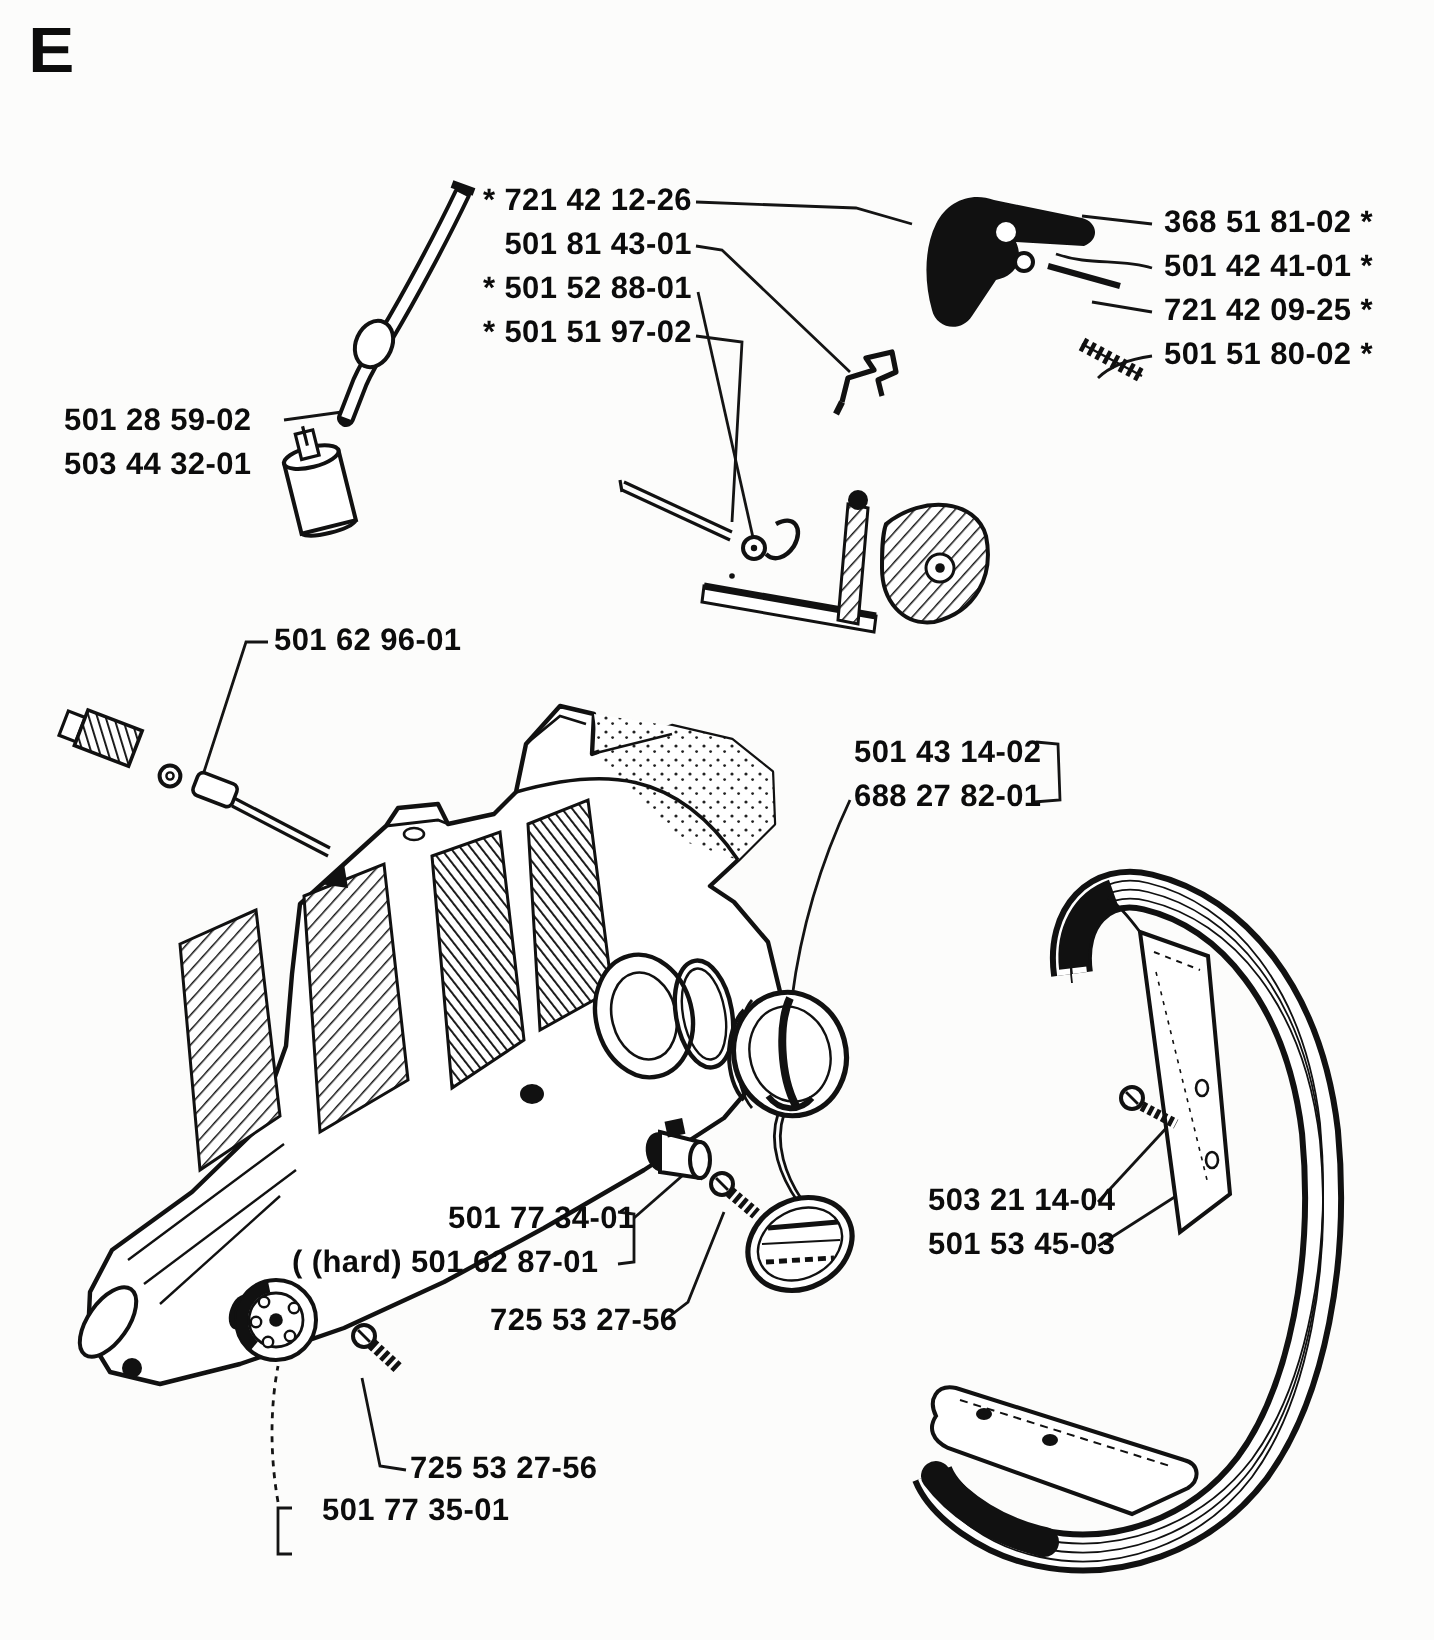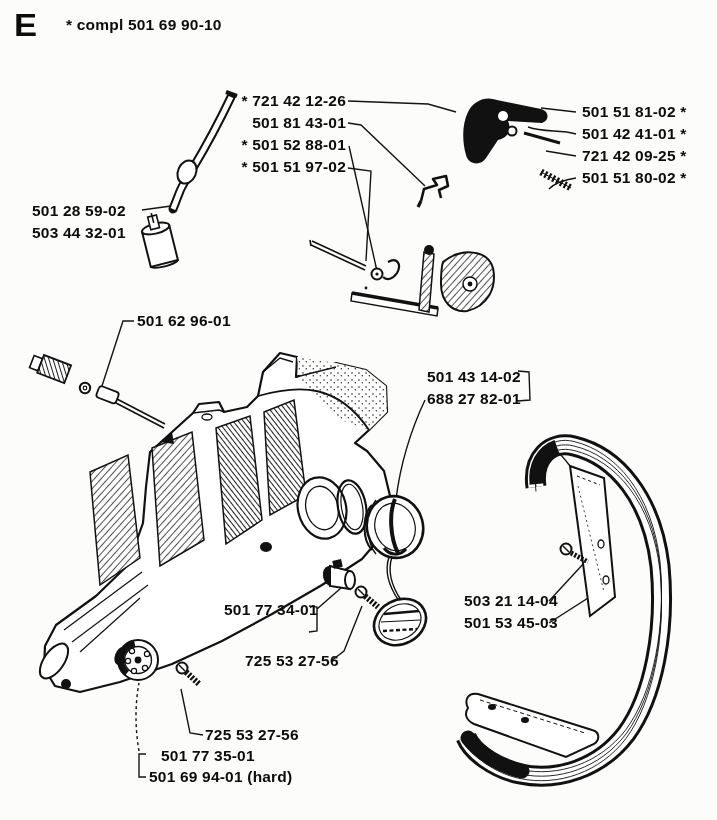--- a/index.html
+++ b/index.html
@@ -241,44 +241,43 @@
       <path d="M570,466 C564,458 559,452 554,449" stroke="#111" stroke-width="1.4" fill="none"></path>
     </g>
     <g>
       <circle cx="566" cy="549" r="5.5" fill="#fff" stroke="#111" stroke-width="2"></circle>
       <line x1="563" y1="546" x2="569" y2="552" stroke="#111" stroke-width="1.4"></line>
       <line x1="571" y1="553" x2="588" y2="562" stroke="#111" stroke-width="5" stroke-dasharray="2.2,1.6"></line>
     </g>
   </svg>
 
   <div class="big-e">E</div>
-  <div class="lbl" style="left:66px;top:16px;">* compl 501 69 90-10</div>
 
   <div class="lbl ra" style="right:371px;top:92px;">* 721 42 12-26</div>
   <div class="lbl ra" style="right:371px;top:114px;">501 81 43-01</div>
   <div class="lbl ra" style="right:371px;top:136px;">* 501 52 88-01</div>
   <div class="lbl ra" style="right:371px;top:158px;">* 501 51 97-02</div>
 
-  <div class="lbl" style="left:582px;top:103px;">501 51 81-02 *</div>
+  <div class="lbl" style="left:582px;top:103px;">368 51 81-02 *</div>
   <div class="lbl" style="left:582px;top:125px;">501 42 41-01 *</div>
   <div class="lbl" style="left:582px;top:147px;">721 42 09-25 *</div>
   <div class="lbl" style="left:582px;top:169px;">501 51 80-02 *</div>
 
   <div class="lbl" style="left:32px;top:202px;">501 28 59-02</div>
   <div class="lbl" style="left:32px;top:224px;">503 44 32-01</div>
 
   <div class="lbl" style="left:137px;top:312px;">501 62 96-01</div>
 
   <div class="lbl" style="left:427px;top:368px;">501 43 14-02</div>
   <div class="lbl" style="left:427px;top:390px;">688 27 82-01</div>
 
   <div class="lbl" style="left:464px;top:592px;text-align:center;">503 21 14-04</div>
   <div class="lbl" style="left:464px;top:614px;">501 53 45-03</div>
 
   <div class="lbl" style="left:224px;top:601px;">501 77 34-01</div>
+  <div class="lbl" style="left:146px;top:623px;">( (hard) 501 62 87-01</div>
 
   <div class="lbl" style="left:245px;top:652px;">725 53 27-56</div>
   <div class="lbl" style="left:205px;top:726px;">725 53 27-56</div>
 
   <div class="lbl" style="left:161px;top:747px;">501 77 35-01</div>
-  <div class="lbl" style="left:149px;top:768px;">501 69 94-01 (hard)</div>
 
 </div>
 
 </body></html>

